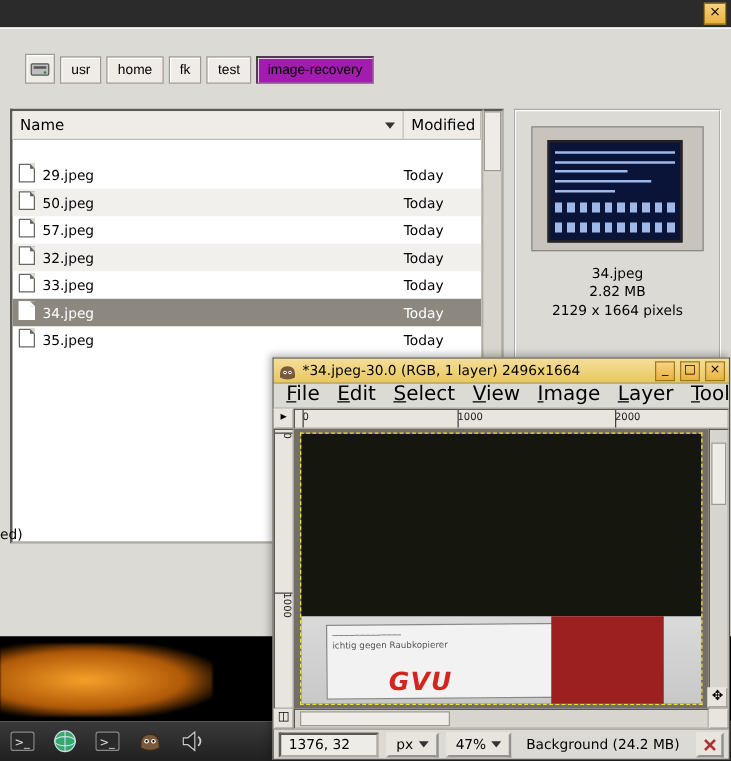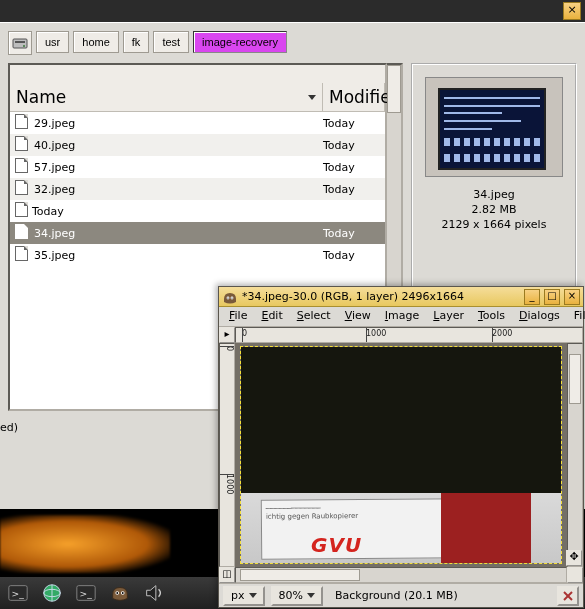--- a/index.html
+++ b/index.html
@@ -22,46 +22,46 @@
     width: 18px; height: 18px;
     background: linear-gradient(#f7d183,#e9b23e);
     border: 1px solid #9a7a20; font-size: 11px; line-height: 14px;
     text-align: center; cursor: pointer;
   }
   
   #chooser {
     position: absolute; left: 0; top: 22px; right: 0; height: 486px;
     background: #dcdad5; border-top: 1px solid #fff;
   }
-  .breadcrumbs { padding: 8px; display: flex; gap: 4px; align-items: flex-start; }
+  .breadcrumbs { padding: 20px; display: flex; gap: 4px; align-items: flex-end; }
   .bc-btn {
     border: 1px solid #9e9a91; background: #efece7;
     padding: 4px 8px; font-size: 11px; cursor: pointer;
     box-shadow: inset 1px 1px 0 #fff;
   }
   .bc-root {
     width: 24px; height: 24px; padding: 3px; display:flex;align-items:center;justify-content:center;
   }
   .bc-root svg{width:16px;height:16px;}
-  .bc-active { border: 1px inset #888; background: #d946ef; }
+  .bc-active { border: 1px inset #888; background: #a21caf; }
   .chooser-body { display: flex; padding: 0 8px; gap: 8px; }
   .filepane { flex: 1; display:flex; }
   .filetable {
     flex:1; border: 2px inset #b0aca4; background: #fff; height: 348px;
     display: flex; flex-direction: column;
   }
   .ft-head { display:flex; border-bottom: 1px solid #c0bcb4; background:#efece7; }
   .ft-head .col {
     padding: 4px 6px; border-right: 1px solid #c0bcb4;
-    font-size: 17px; cursor:pointer;
-    display:flex; align-items:center; justify-content:space-between;margin-top:18px;
+    font-size: 12px; cursor:pointer;
+    display:flex; align-items:center; justify-content:space-between;
   }
   .colname { flex:1; }
   .colmod  { width: 62px; border-right:none;}
-  .ft-rows { flex:1; overflow:auto; }
+  .ft-rows { flex:1; overflow:auto;margin-top:17px; }
   .row { display:flex; align-items:center; height:22px; font-size:11px;}
   .row:nth-child(even){ background:#f1f0ed; }
   .row.sel { background:#8c887f; color:#fff; }
   .row .ic { width:18px; text-align:center; margin:0 2px;}
   .row .nm { flex:1; padding-left:2px;}
   .row .md { width:62px; padding-right:22px;}
   .file-icon{width:13px;height:15px;display:inline-block;border:1px solid #666;background:#fff;position:relative;}
   .file-icon::after{content:"";position:absolute;right:-1px;top:-1px;border-top:4px solid #dcdad5;border-left:4px solid #666;}
   .row.sel .file-icon{border-color:#fff;}
   .row.sel .file-icon::after{border-top-color:#8c887f;border-left-color:#fff;}
@@ -124,21 +124,21 @@
   .g-titlebar{
     height:20px; background:linear-gradient(#f5dd9a,#e8c85f);
     display:flex; align-items:center; padding:0 3px; gap:4px;
     border-bottom:1px solid #a98f2f; font-size:11px;
   }
   .g-wolf{width:16px;height:16px;}
   .g-title{flex:1; white-space:nowrap; overflow:hidden;}
   .g-tbtn{width:16px;height:16px;background:linear-gradient(#f7d183,#e9b23e);border:1px solid #9a7a20;font-size:10px;line-height:12px;text-align:center;cursor:pointer;}
   .g-menu{
     height:20px; background:#dcdad5; border-bottom:1px solid #b0aca4;
-    display:flex; align-items:flex-start; padding:0 4px; gap:2px; font-size:11px;
+    display:flex; align-items:flex-end; padding:0 4px; gap:2px; font-size:16px;
   }
   .g-menu span{padding:2px 6px; cursor:pointer;}
   .g-menu span u{text-decoration:underline;}
   .g-rulers{position:relative; flex:1; display:flex;}
   .g-leftcol{width:16px;display:flex;flex-direction:column;}
   .g-dd{width:16px;height:16px;border:1px outset #e8e5de;background:#e8e5de;font-size:10px;line-height:12px;text-align:center;}
   .g-vr{flex:1;background:#e8e5de;border:1px inset #b0aca4;position:relative;font-size:8px;writing-mode:vertical-rl;text-orientation:mixed;}
   .g-vr .tick{position:absolute;left:0;right:0;border-top:1px solid #444;}
   .g-main{flex:1;display:flex;flex-direction:column;}
   .g-hr{height:16px;background:#e8e5de;border:1px inset #b0aca4;position:relative;font-size:8px;}
@@ -210,35 +210,36 @@
           <div class="col colmod">Modified</div>
         </div>
         <div class="ft-rows" id="ftrows">
             <div class="row">
               <span class="ic"><span class="file-icon"></span></span>
               <span class="nm">29.jpeg</span>
               <span class="md">Today</span>
             </div>
             <div class="row">
               <span class="ic"><span class="file-icon"></span></span>
-              <span class="nm">40.jpeg</span>
+              <span class="nm">50.jpeg</span>
               <span class="md">Today</span>
             </div>
             <div class="row">
               <span class="ic"><span class="file-icon"></span></span>
               <span class="nm">57.jpeg</span>
               <span class="md">Today</span>
             </div>
             <div class="row">
               <span class="ic"><span class="file-icon"></span></span>
               <span class="nm">32.jpeg</span>
               <span class="md">Today</span>
             </div>
             <div class="row">
               <span class="ic"><span class="file-icon"></span></span>
+              <span class="nm">33.jpeg</span>
               <span class="md">Today</span>
             </div>
             <div class="row sel">
               <span class="ic"><span class="file-icon"></span></span>
               <span class="nm">34.jpeg</span>
               <span class="md">Today</span>
             </div>
             <div class="row">
               <span class="ic"><span class="file-icon"></span></span>
               <span class="nm">35.jpeg</span>
@@ -387,29 +388,30 @@
       <div class="g-botscroll">
         <div class="g-scroll-h">
           <div class="gth"></div>
         </div>
         <div class="sp"></div>
       </div>
     </div>
   </div>
 
   <div class="g-status">
+    <div class="g-field" style="width:80px;">1376, 32</div>
     <div class="g-combo">
       <span>px</span>
       <span class="tri"></span>
     </div>
     <div class="g-combo">
-      <span>80%</span>
+      <span>47%</span>
       <span class="tri"></span>
     </div>
-    <div class="g-bg">Background (20.1 MB)</div>
+    <div class="g-bg">Background (24.2 MB)</div>
     <div class="g-combo" style="padding:2px 3px">
       <svg width="12" height="12" viewBox="0 0 12 12">
           <line x1="2" y1="2" x2="10" y2="10" stroke="#a33" stroke-width="2"></line>
           <line x1="10" y1="2" x2="2" y2="10" stroke="#a33" stroke-width="2"></line>
         </svg>
     </div>
   </div>
 </div>
 
 </body></html>

